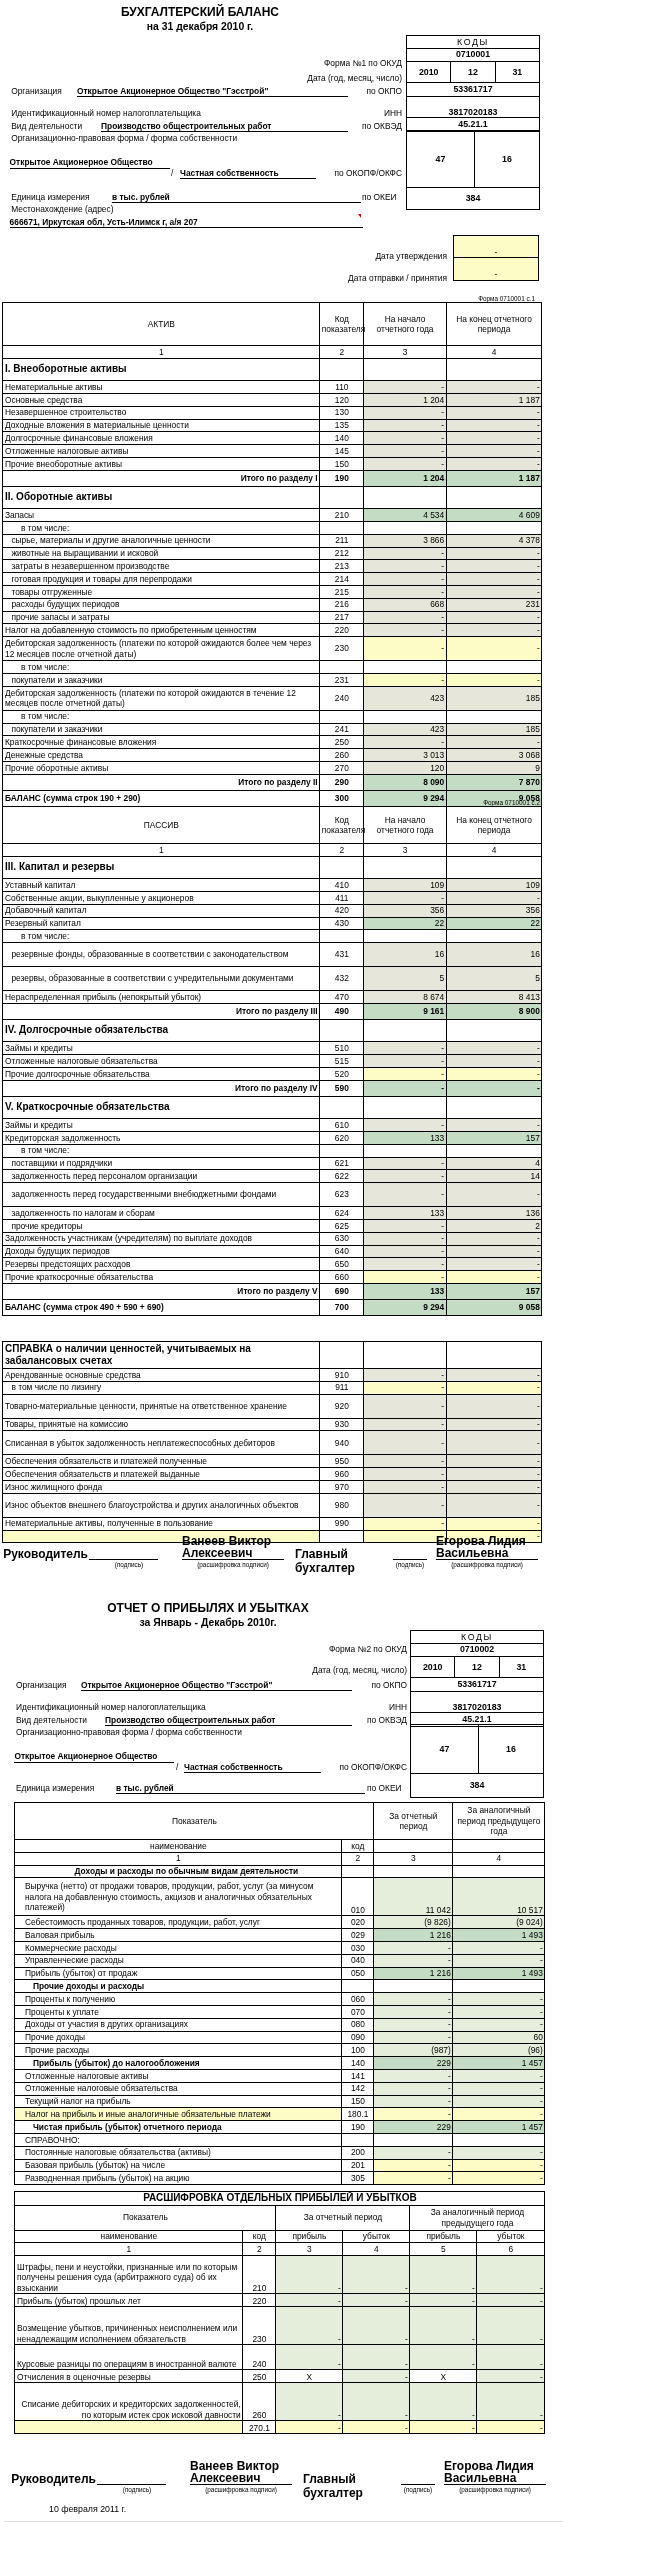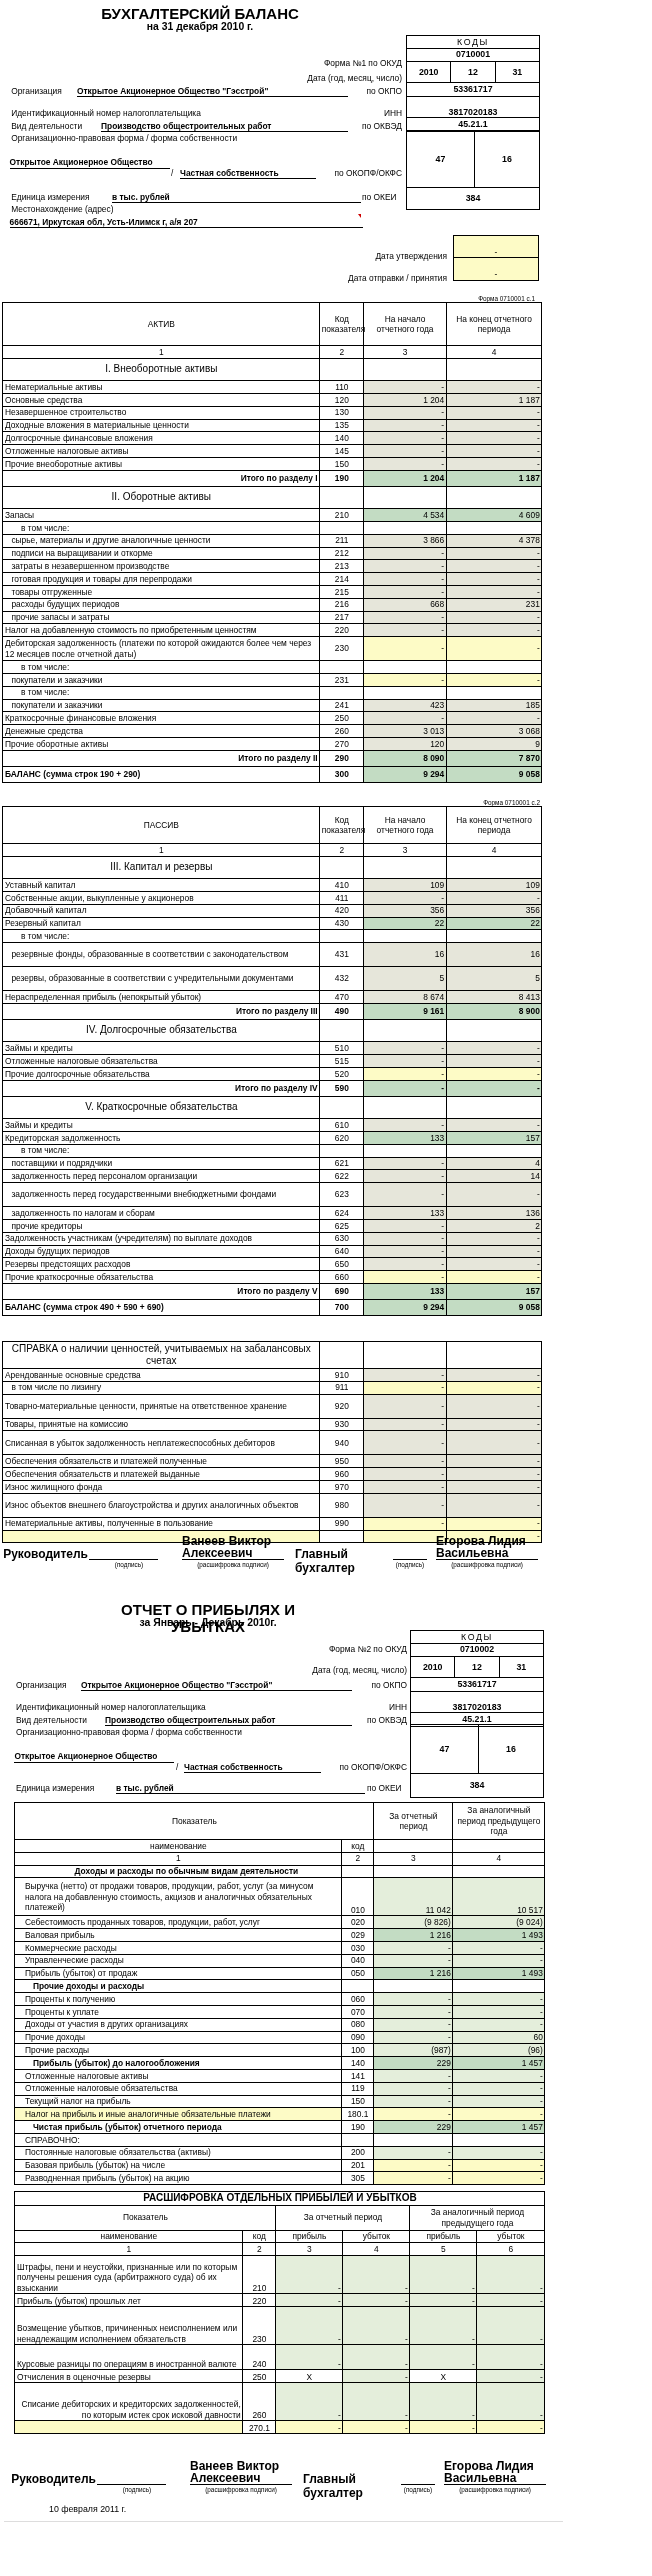--- a/index.html
+++ b/index.html
@@ -1,32 +1,32 @@
 <!DOCTYPE html>
 <html style="font-size:12.8px"><head>
 <meta charset="utf-8">
 <style>
   * { box-sizing: border-box; margin: 0; padding: 0; }
   body { width: 653px; height: 2576px; background: #fff; font-family: "Liberation Sans", sans-serif; font-size: 8.8px; color: #000; position: relative; overflow: hidden; }
   .abs { position: absolute; }
-  .title { font-weight: bold; font-size: 15px; text-align: center; }
+  .title { font-weight: bold; font-size: 12px; text-align: center; }
   .sub { font-weight: bold; font-size: 10.4px; text-align: center; }
   .lbl { font-size: 8.4px; white-space: nowrap; }
   .bold { font-weight: bold; }
   .uline { border-bottom: 0.8px solid #000; }
   table { border-collapse: collapse; table-layout: fixed; }
   td { border: 0.8px solid #000; font-size: 8.4px; padding: 0 1.6px; height: 12.8px; line-height: 10.4px; vertical-align: middle; }
   .codes td { text-align: center; font-weight: bold; font-size: 8.8px; }
   .c { text-align: center; }
   .r { text-align: right; }
   .grey { background: #e6e6da; }
   .green { background: #c3dcc3; }
   .yellow { background: #fdfbc6; }
   .lgreen { background: #e4eedb; }
-  .sec { font-weight: normal; font-size: 10px; text-align: center; }
+  .sec { font-weight: bold; font-size: 10px; }
   .tot { font-weight: bold; text-align: right; }
   .ind { padding-left: 8px; }
   .ind2 { padding-left: 17.6px; }
   .thick-l { border-left: 1.6px solid #000; }
   .thick-r { border-right: 1.6px solid #000; }
   .hdr td { text-align: center; font-size: 8.4px; }
   .sig { font-size: 12px; }
   .small { font-size: 6.4px; }
 </style>
 </head>
@@ -201,21 +201,21 @@
         <td class="r"></td>
         <td class="r thick-r"></td>
       </tr>
       <tr>
         <td class="ind">сырье, материалы и другие аналогичные ценности</td>
         <td class="c thick-l">211</td>
         <td class="r grey">3 866</td>
         <td class="r thick-r grey">4 378</td>
       </tr>
       <tr>
-        <td class="ind">подписи на выращивании и откорме</td>
+        <td class="ind">животные на выращивании и исковой</td>
         <td class="c thick-l">212</td>
         <td class="r grey">-</td>
         <td class="r thick-r grey">-</td>
       </tr>
       <tr>
         <td class="ind">затраты в незавершенном производстве</td>
         <td class="c thick-l">213</td>
         <td class="r grey">-</td>
         <td class="r thick-r grey">-</td>
       </tr>
@@ -259,20 +259,26 @@
         <td class="ind2">в том числе:</td>
         <td class="c thick-l"></td>
         <td class="r"></td>
         <td class="r thick-r"></td>
       </tr>
       <tr>
         <td class="ind">покупатели и заказчики</td>
         <td class="c thick-l">231</td>
         <td class="r yellow">-</td>
         <td class="r thick-r yellow">-</td>
+      </tr>
+      <tr>
+        <td style="height: 24px;">Дебиторская задолженность (платежи по которой ожидаются в течение 12 месяцев после отчетной даты)</td>
+        <td class="c thick-l">240</td>
+        <td class="r grey">423</td>
+        <td class="r thick-r grey">185</td>
       </tr>
       <tr>
         <td class="ind2">в том числе:</td>
         <td class="c thick-l"></td>
         <td class="r"></td>
         <td class="r thick-r"></td>
       </tr>
       <tr>
         <td class="ind">покупатели и заказчики</td>
         <td class="c thick-l">241</td>
@@ -786,21 +792,21 @@
         <td class="r thick-r green">1 457</td>
       </tr>
       <tr>
         <td style="padding-left: 9.6px;">Отложенные налоговые активы</td>
         <td class="c thick-l">141</td>
         <td class="r lgreen">-</td>
         <td class="r thick-r lgreen">-</td>
       </tr>
       <tr>
         <td style="padding-left: 9.6px;">Отложенные налоговые обязательства</td>
-        <td class="c thick-l">119</td>
+        <td class="c thick-l">142</td>
         <td class="r lgreen">-</td>
         <td class="r thick-r lgreen">-</td>
       </tr>
       <tr>
         <td style="padding-left: 9.6px;">Текущий налог на прибыль</td>
         <td class="c thick-l">150</td>
         <td class="r lgreen">-</td>
         <td class="r thick-r lgreen">-</td>
       </tr>
       <tr>

